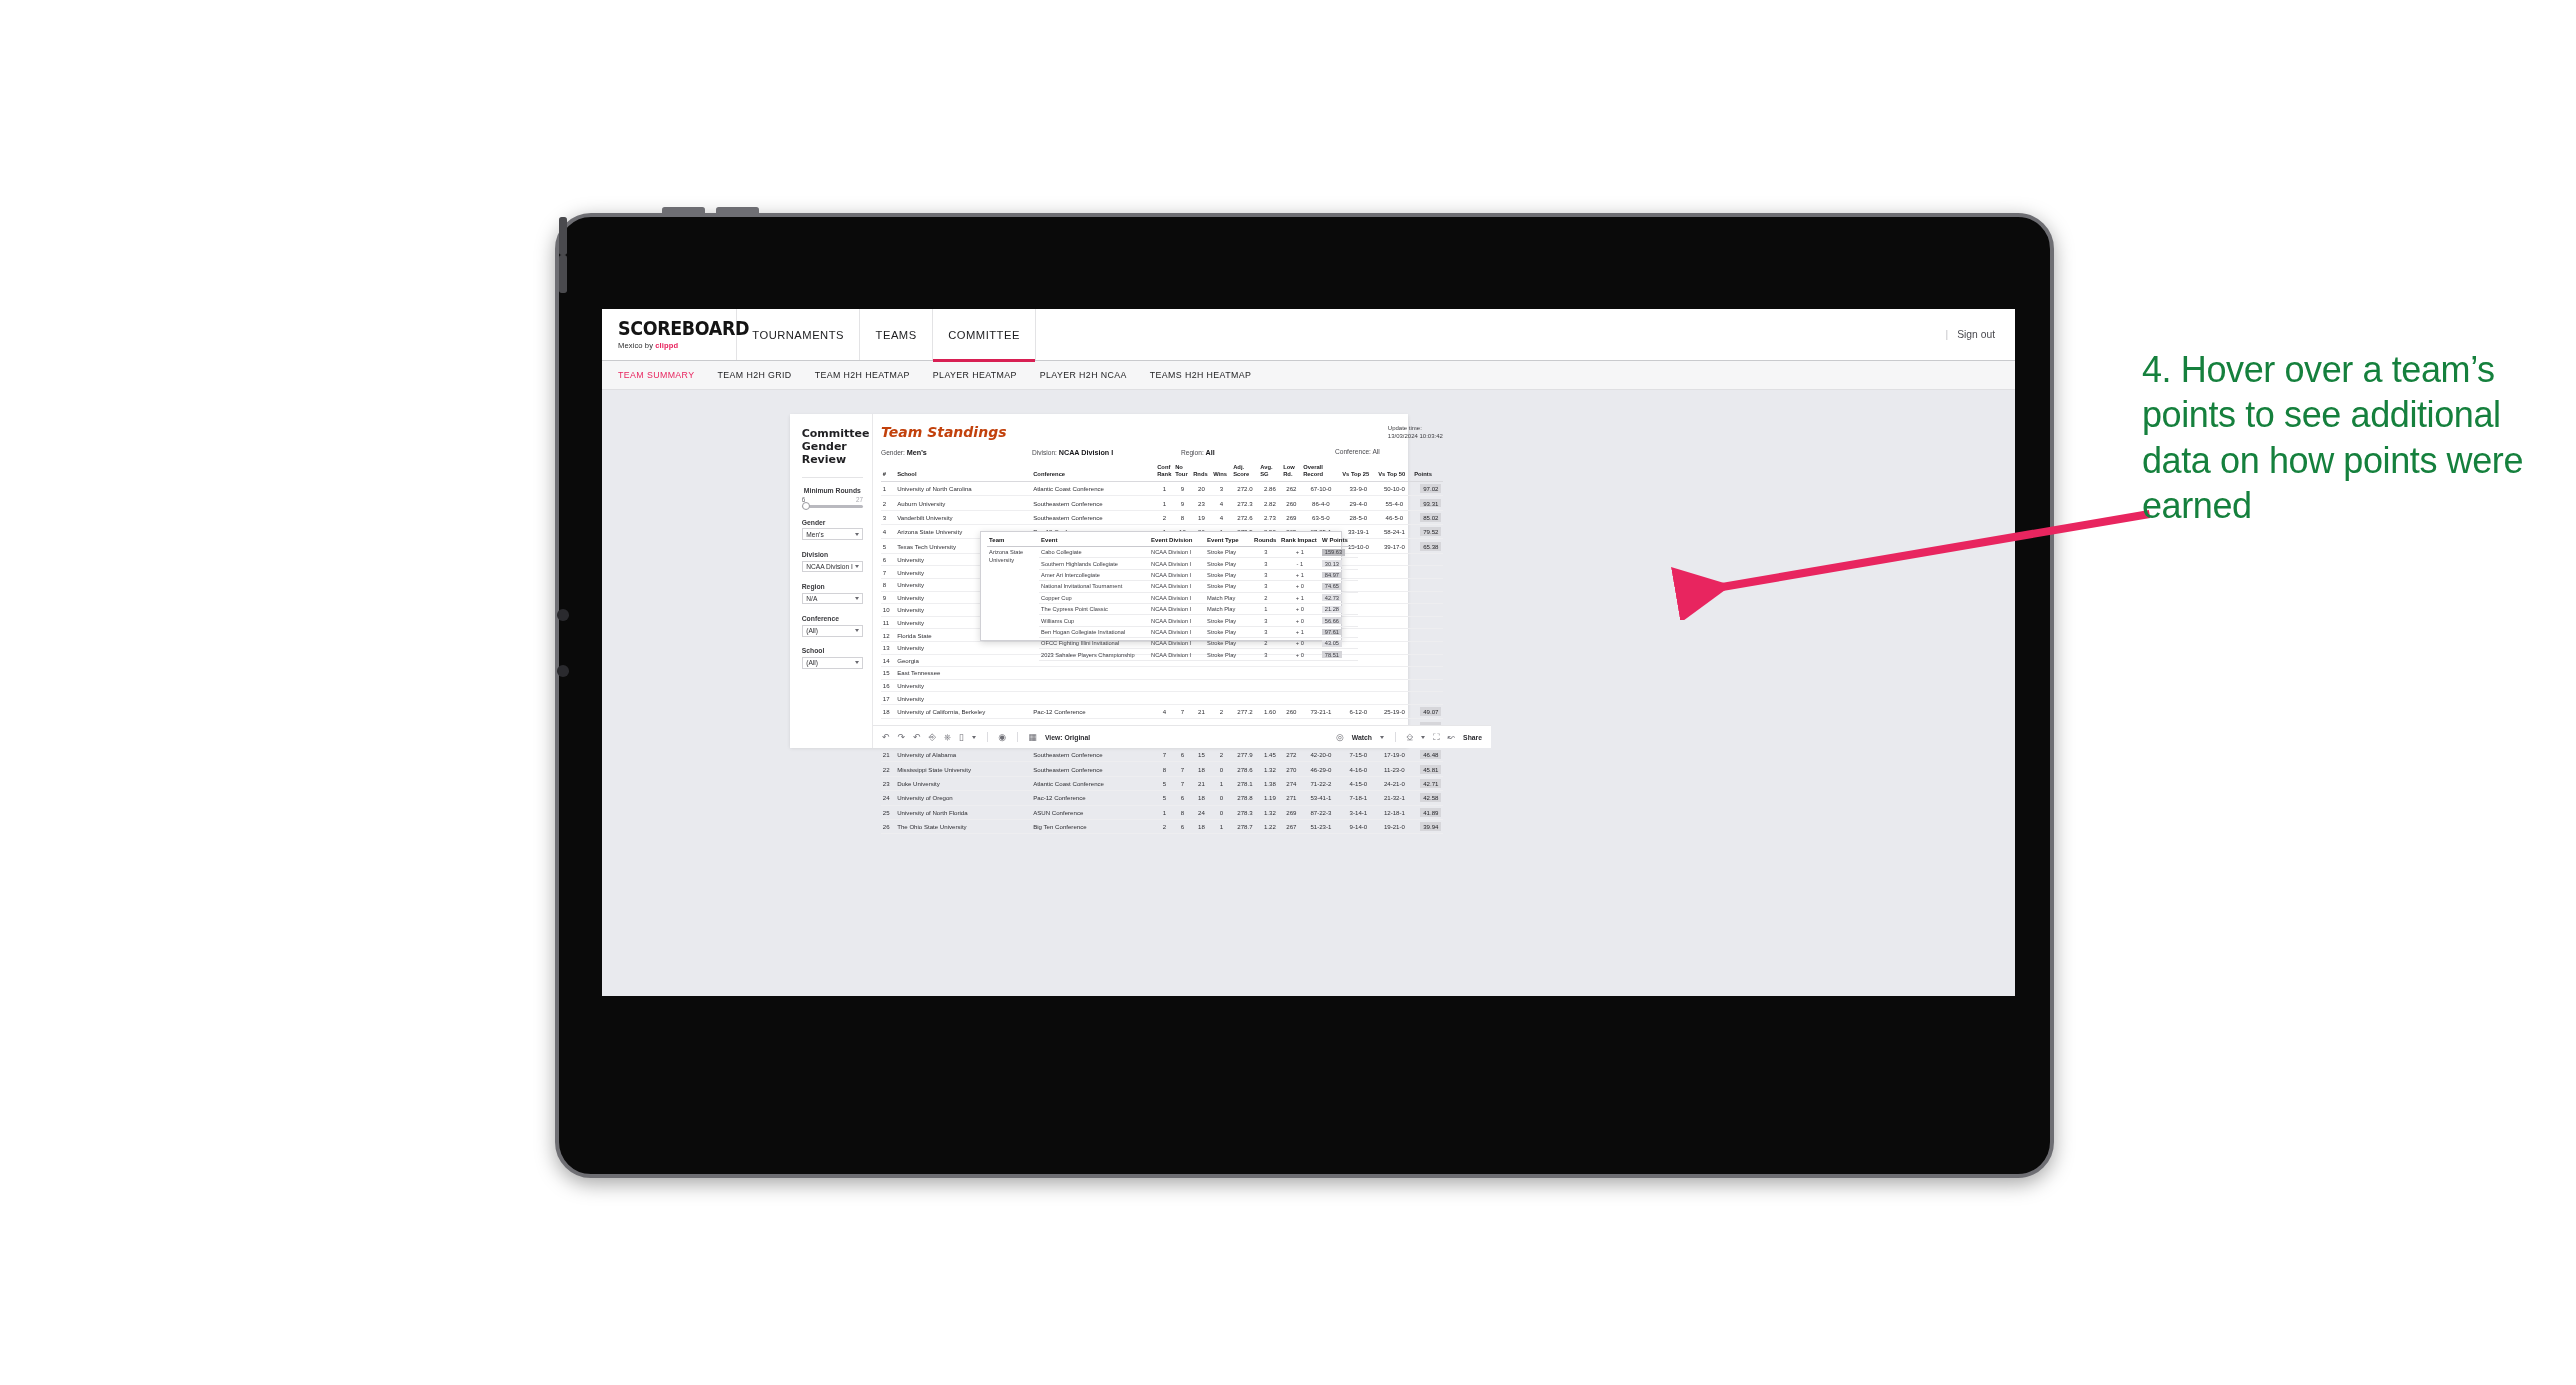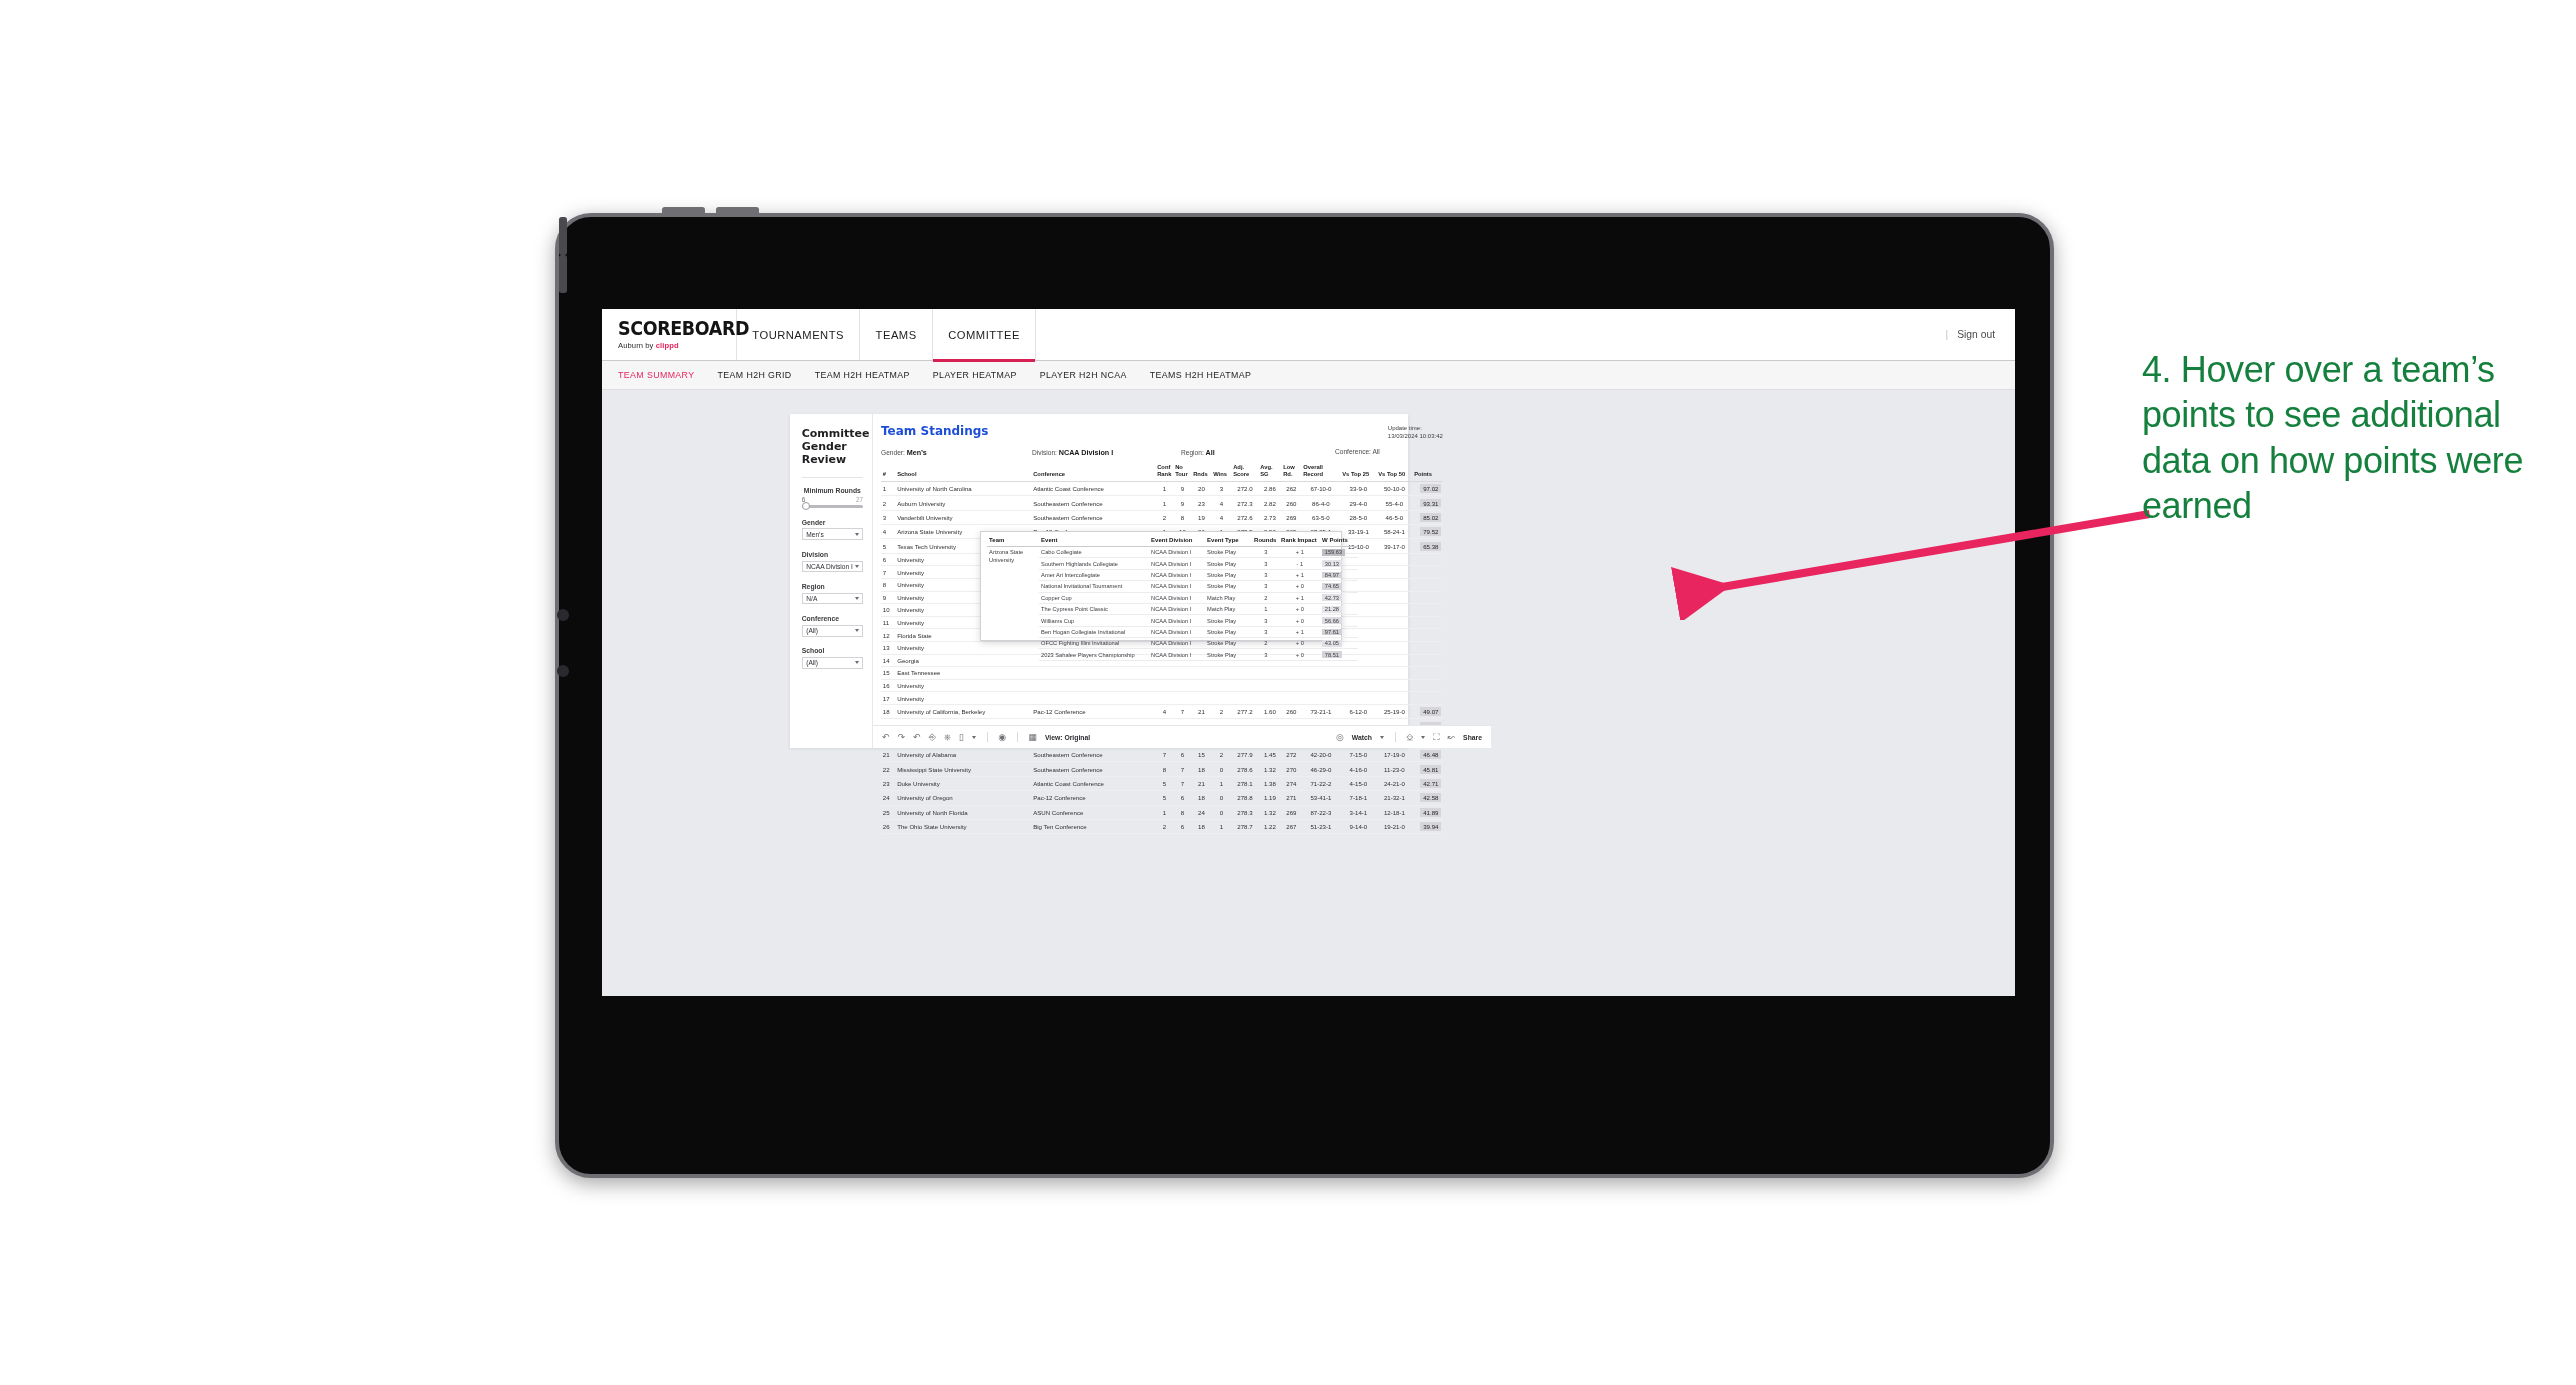--- a/index.html
+++ b/index.html
@@ -98,21 +98,21 @@
   .select {
     height:11.7px; border:0.9px solid #d2d2d6; background:#fff; display:flex; align-items:center;
     justify-content:space-between; padding:0 2.7px 0 3.6px; font-size:6.6px; color:#2c2c30;
   }
   .caret { width:0;height:0;border-left:2.7px solid transparent;border-right:2.7px solid transparent;
            border-top:3.1px solid #6a6a70; }
 
   
   .vmain { flex:1; position:relative; padding:10px 8px 0 8px; }
   .vh-row { display:flex; align-items:flex-start; justify-content:space-between; }
-  .vh-title { font-family:"DejaVu Sans",sans-serif; font-weight:700; font-size:12px; color:#1d4ed8;}
+  .vh-title { font-family:"DejaVu Sans",sans-serif; font-weight:700; font-size:14px; color:#c2410c;font-style:italic;}
   .upd { text-align:left; font-size:6px; color:#3c3c40; line-height:1.35; }
   .filters-row { display:flex; gap:0; margin-top:8px; font-size:6.6px; color:#4a4a4f; }
   .filters-row .fi { margin-right:0; }
   .fi b { color:#16161a; font-size:7.2px; font-weight:700;}
   .fi1{width:151px}.fi2{width:149px}.fi3{width:154px}
 
   
   .tbl { margin-top:7.2px; width:100%; border-collapse:collapse; table-layout:fixed; }
   .tbl th {
     font-size:5.8px; font-weight:700; color:#1a1a1d; text-align:left;
@@ -187,21 +187,21 @@
     <div class="btn-side"></div>
     <div class="btn-side2"></div>
     <div class="dot-cam"></div>
     <div class="dot-cam2"></div>
 
     <div class="screen">
 
       <div class="navbar">
         <div class="brand">
           <div class="brand-title">SCOREBOARD</div>
-          <div class="brand-sub"><span>Auburn by </span><b>clippd</b></div>
+          <div class="brand-sub"><span>Mexico by </span><b>clippd</b></div>
         </div>
         <div class="nav-item">
             <span>TOURNAMENTS</span>
           </div>
         <div class="nav-item">
             <span>TEAMS</span>
           </div>
         <div class="nav-item active">
             <span>COMMITTEE</span>
           </div>

